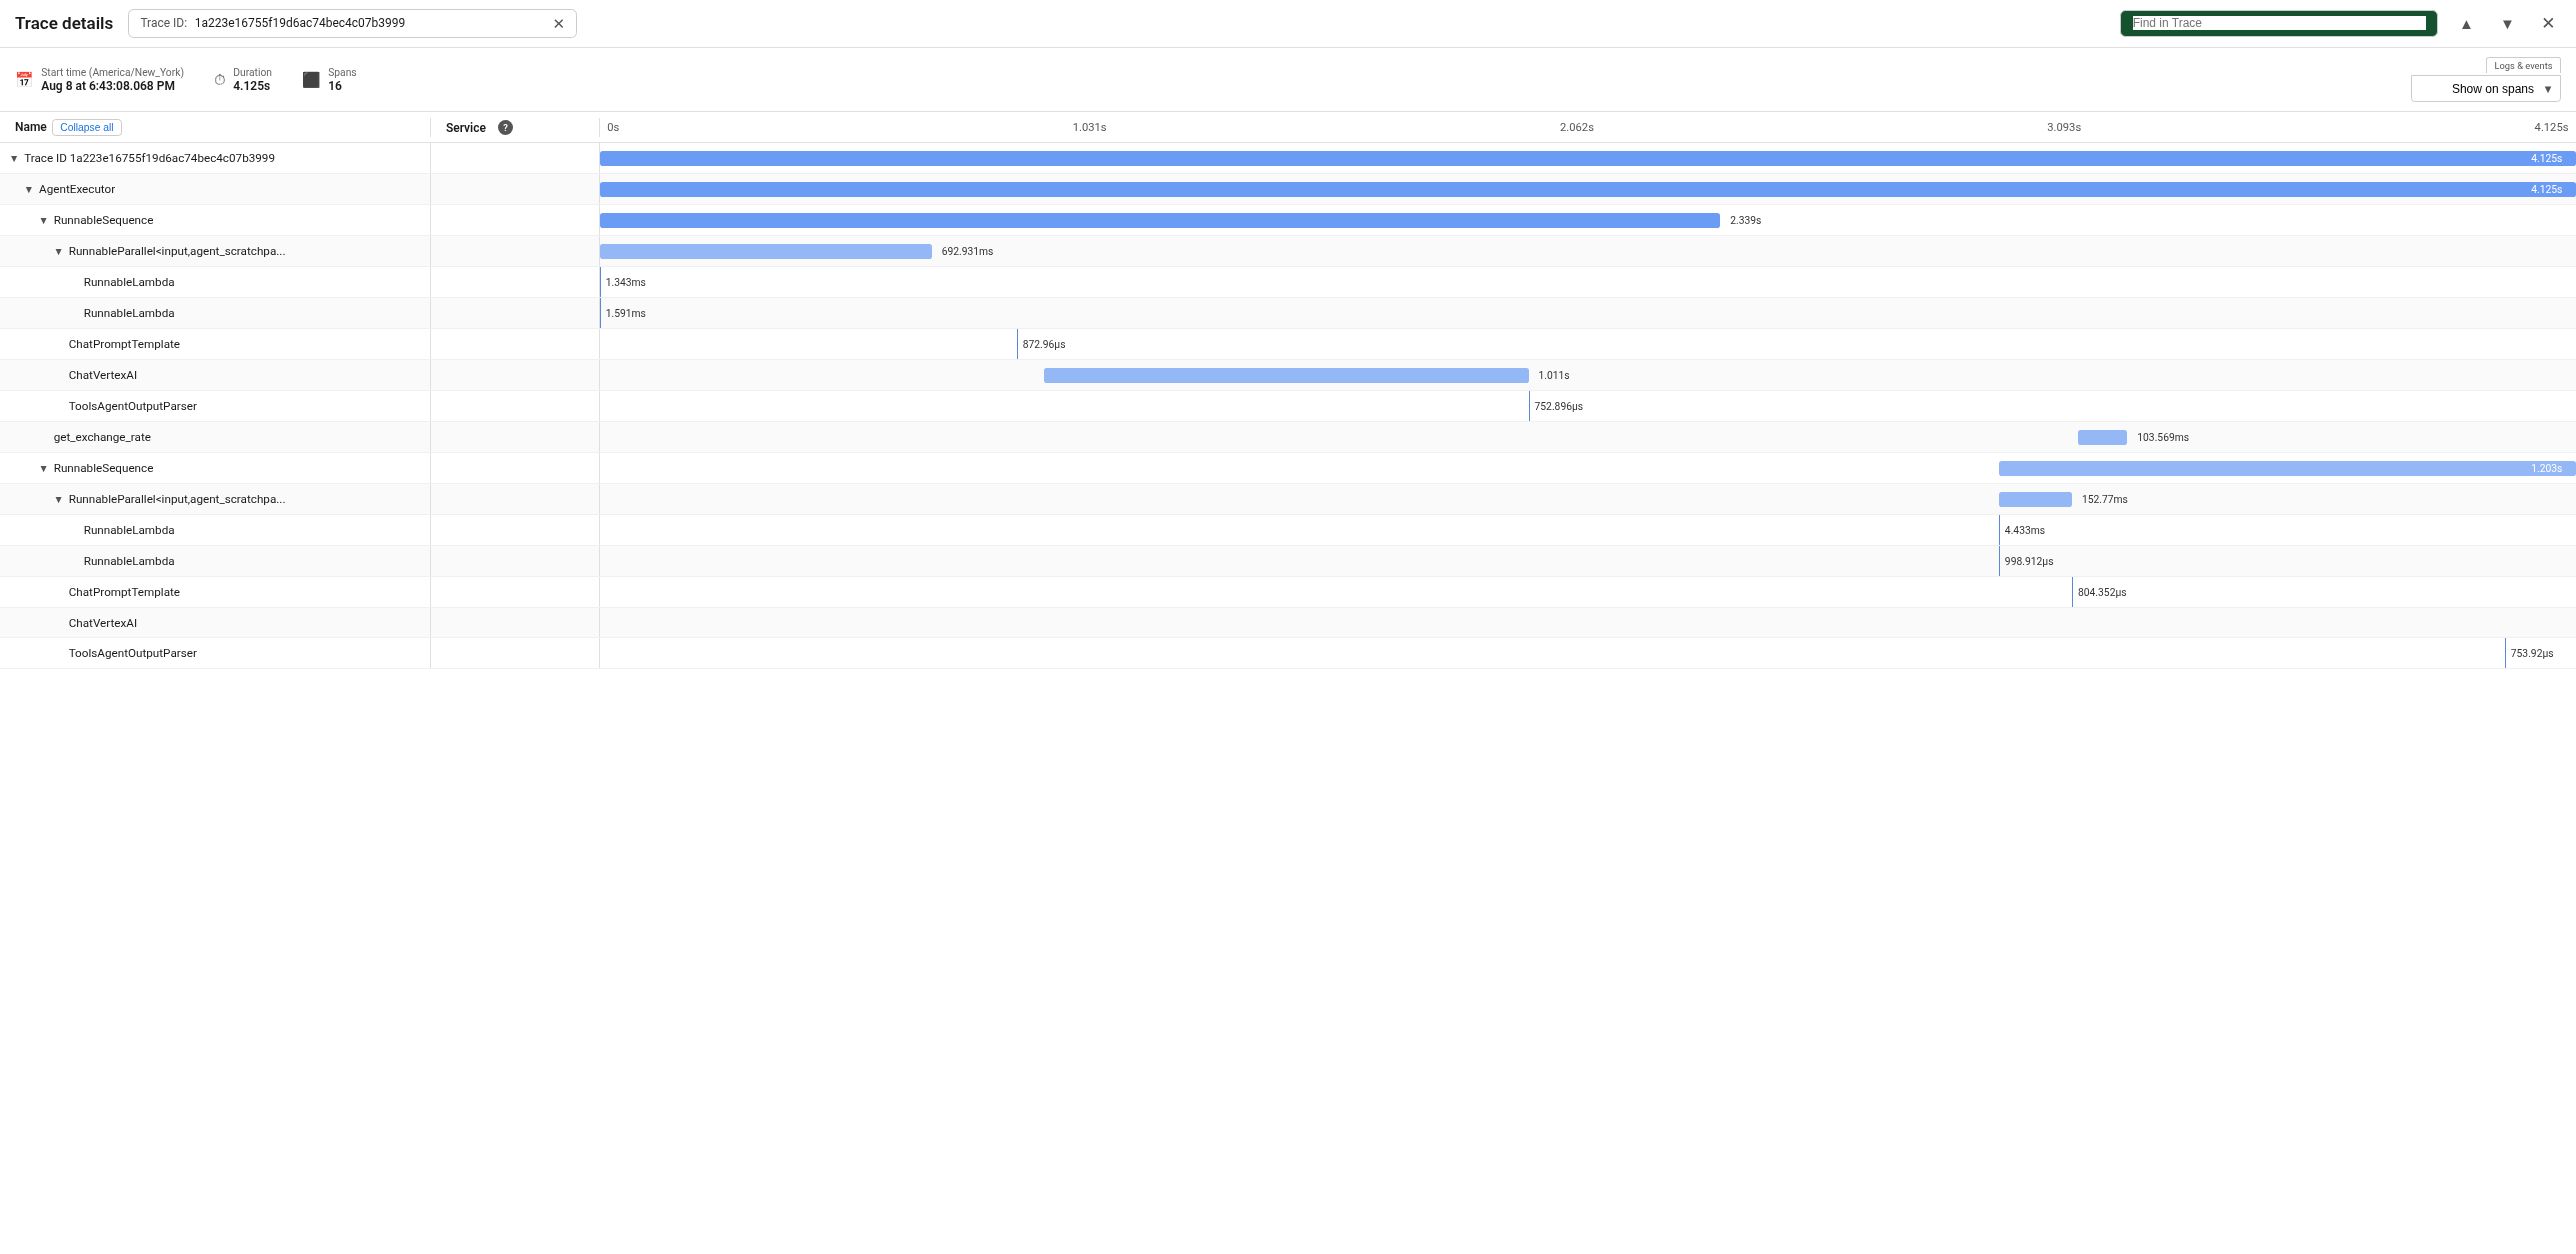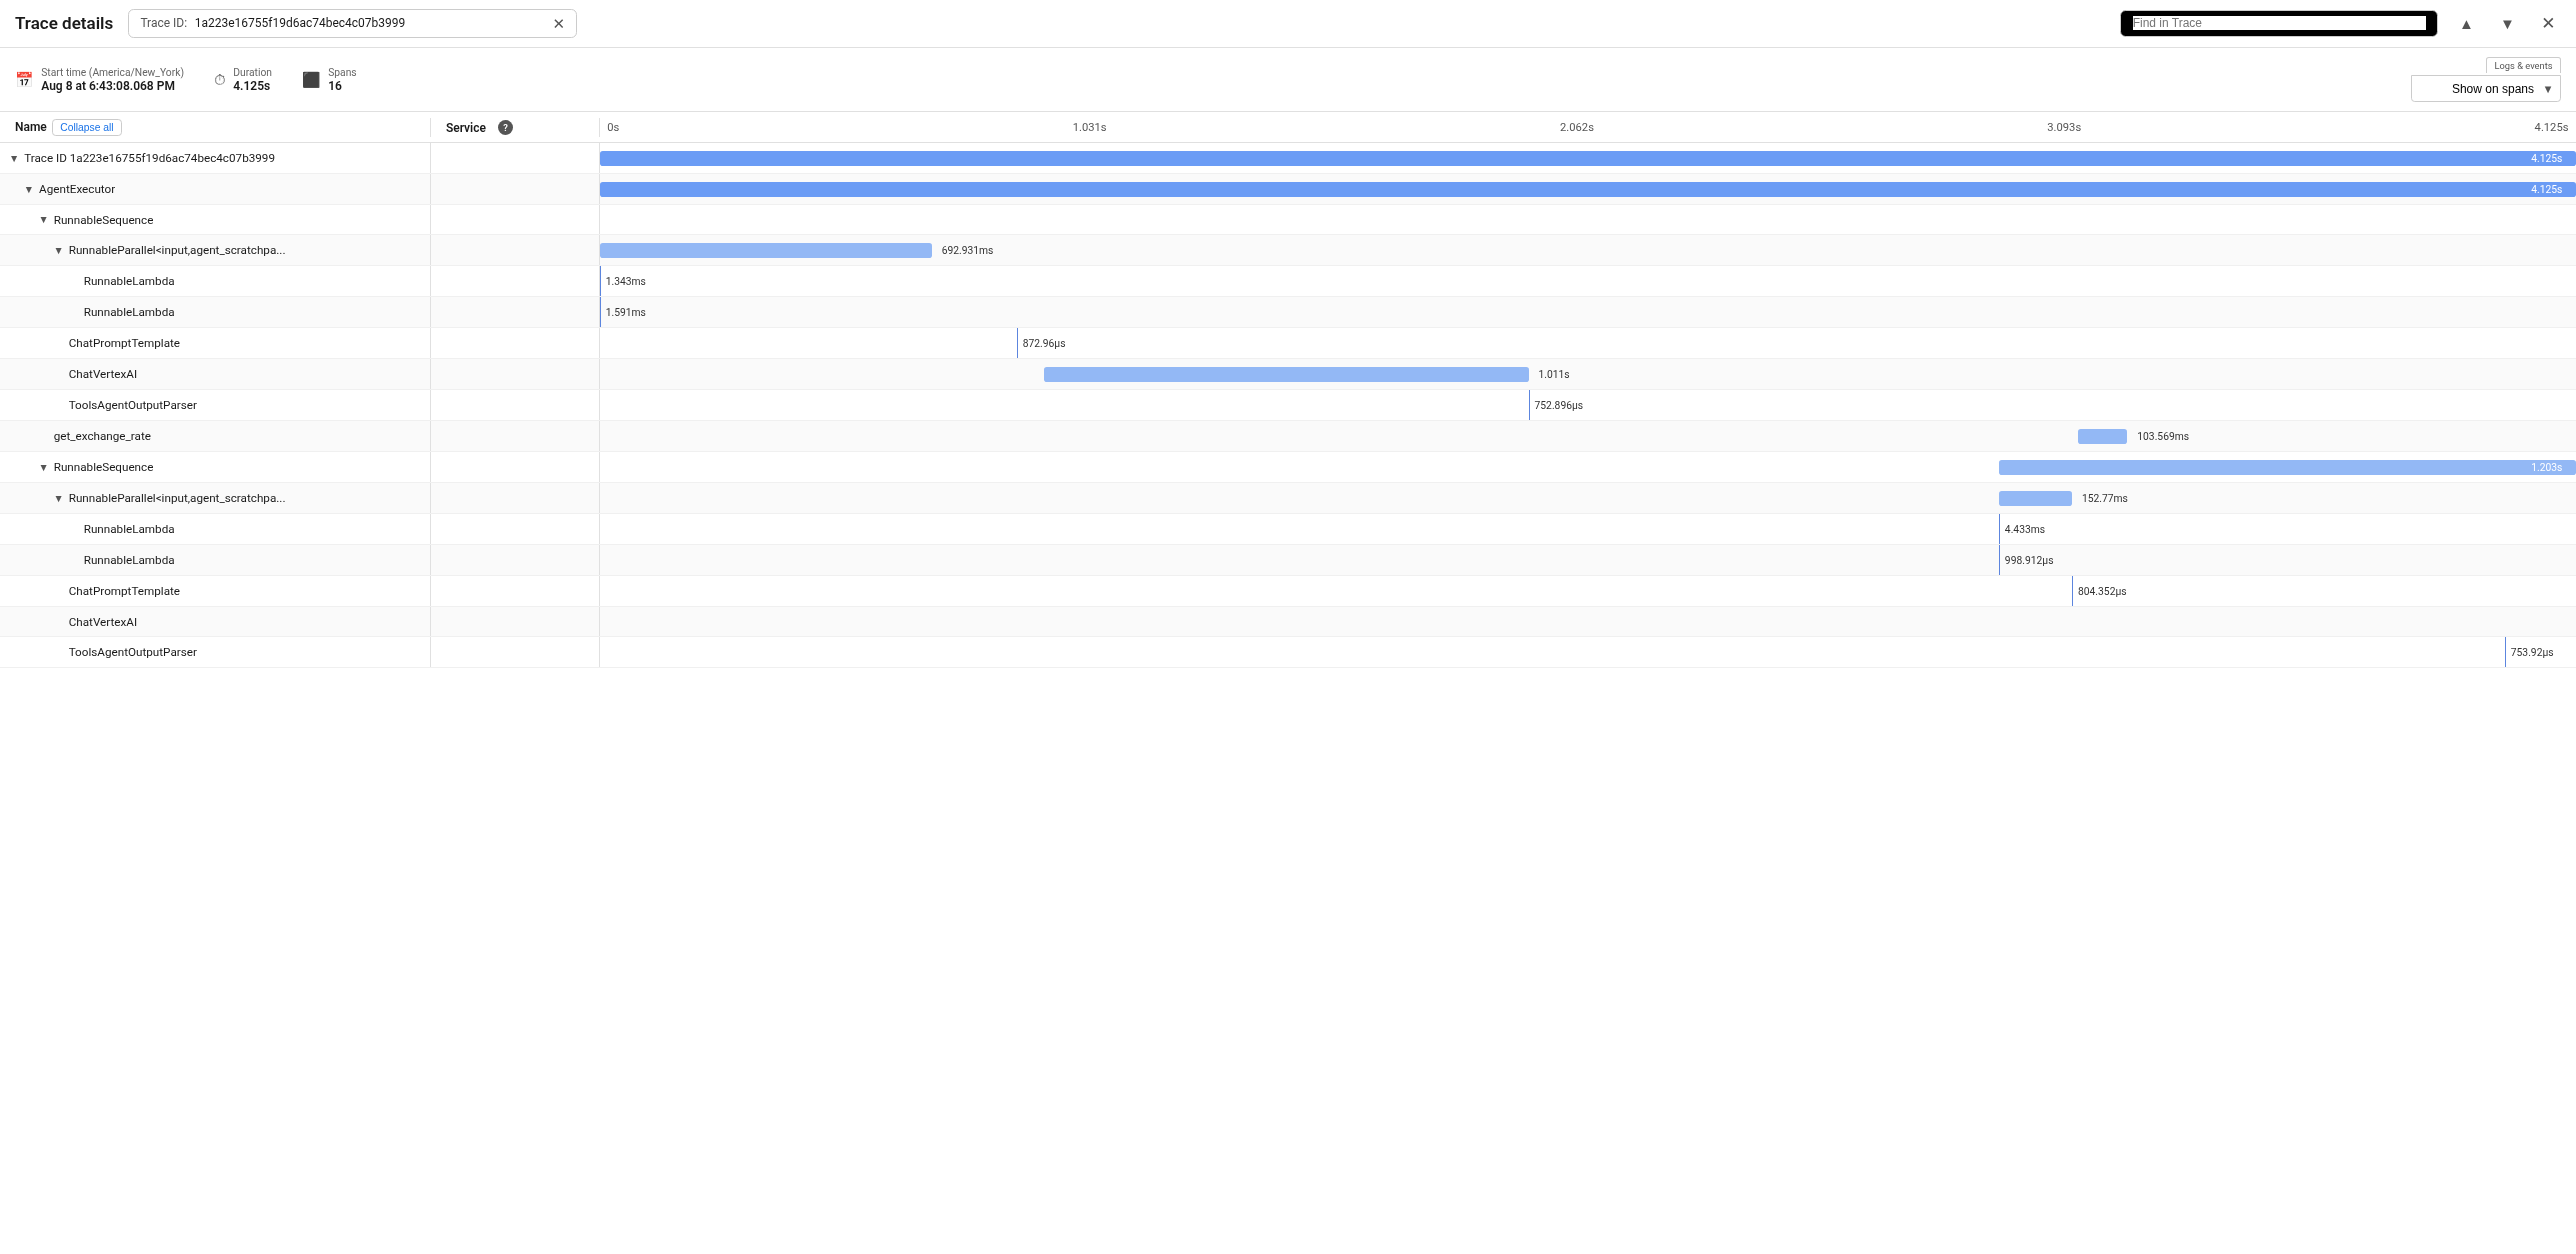--- a/index.html
+++ b/index.html
@@ -12,21 +12,21 @@
     .trace-id-box {
       display: flex; align-items: center; border: 0.9px solid #ccc; border-radius: 5.6px;
       padding: 5.6px 11.2px; gap: 7.5px; flex: 1; max-width: 449px; background: #fff;
     }
     .trace-id-label { color: #555; font-size: 12px; white-space: nowrap; }
     .trace-id-value { font-size: 12px; color: #1a1a1a; flex: 1; }
     .trace-id-clear { cursor: pointer; color: #555; font-size: 15px; line-height: 1; border: none; background: none; }
     .spacer { flex: 1; }
     .find-box {
       display: flex; align-items: center; border: 0.9px solid #ccc; border-radius: 5.6px;
-      padding: 5.6px 11.2px; width: 318px; background: #000000;
+      padding: 5.6px 11.2px; width: 318px; background: #14532d;
     }
     .find-input { border: none; outline: none; font-size: 12px; flex: 1; color: #999; }
     .nav-btn { background: none; border: none; cursor: pointer; color: #555; font-size: 15px; padding: 3.7px 5.6px; }
     .close-btn { background: none; border: none; cursor: pointer; color: #555; font-size: 17px; padding: 3.7px 5.6px; }
 
     .meta-bar {
       display: flex; align-items: center; padding: 9.3px 15px; border-bottom: 0.9px solid #e0e0e0;
       gap: 30px;
     }
     .meta-item { display: flex; align-items: center; gap: 7.5px; }
@@ -188,20 +188,24 @@
       </div>
     </div>
     <div class="trace-row">
       <div class="cell-name indent-2">
         <span class="expand-toggle">▼</span>
         <span style="overflow: hidden; text-overflow: ellipsis;">RunnableSequence</span>
       </div>
       <div class="cell-separator"></div>
       <div class="cell-service"></div>
       <div class="cell-separator"></div>
+      <div class="cell-timeline">
+        <div class="span-bar dark" style="left: 0%; width: 56.7%;"></div>
+        <span class="span-label" style="left: 57.2%;">2.339s</span>
+      </div>
     </div>
     <div class="trace-row alt">
       <div class="cell-name indent-3">
         <span class="expand-toggle">▼</span>
         <span style="overflow: hidden; text-overflow: ellipsis;">RunnableParallel&lt;input,agent_scratchpa...</span>
       </div>
       <div class="cell-separator"></div>
       <div class="cell-service"></div>
       <div class="cell-separator"></div>
       <div class="cell-timeline">

